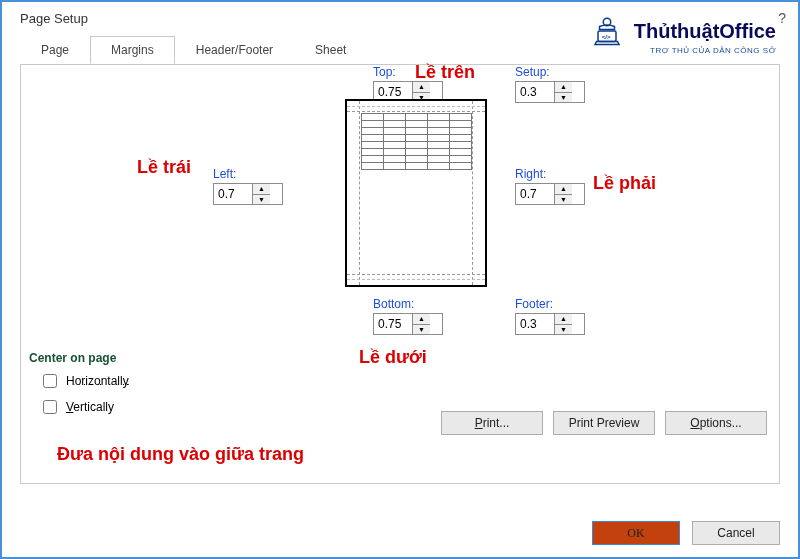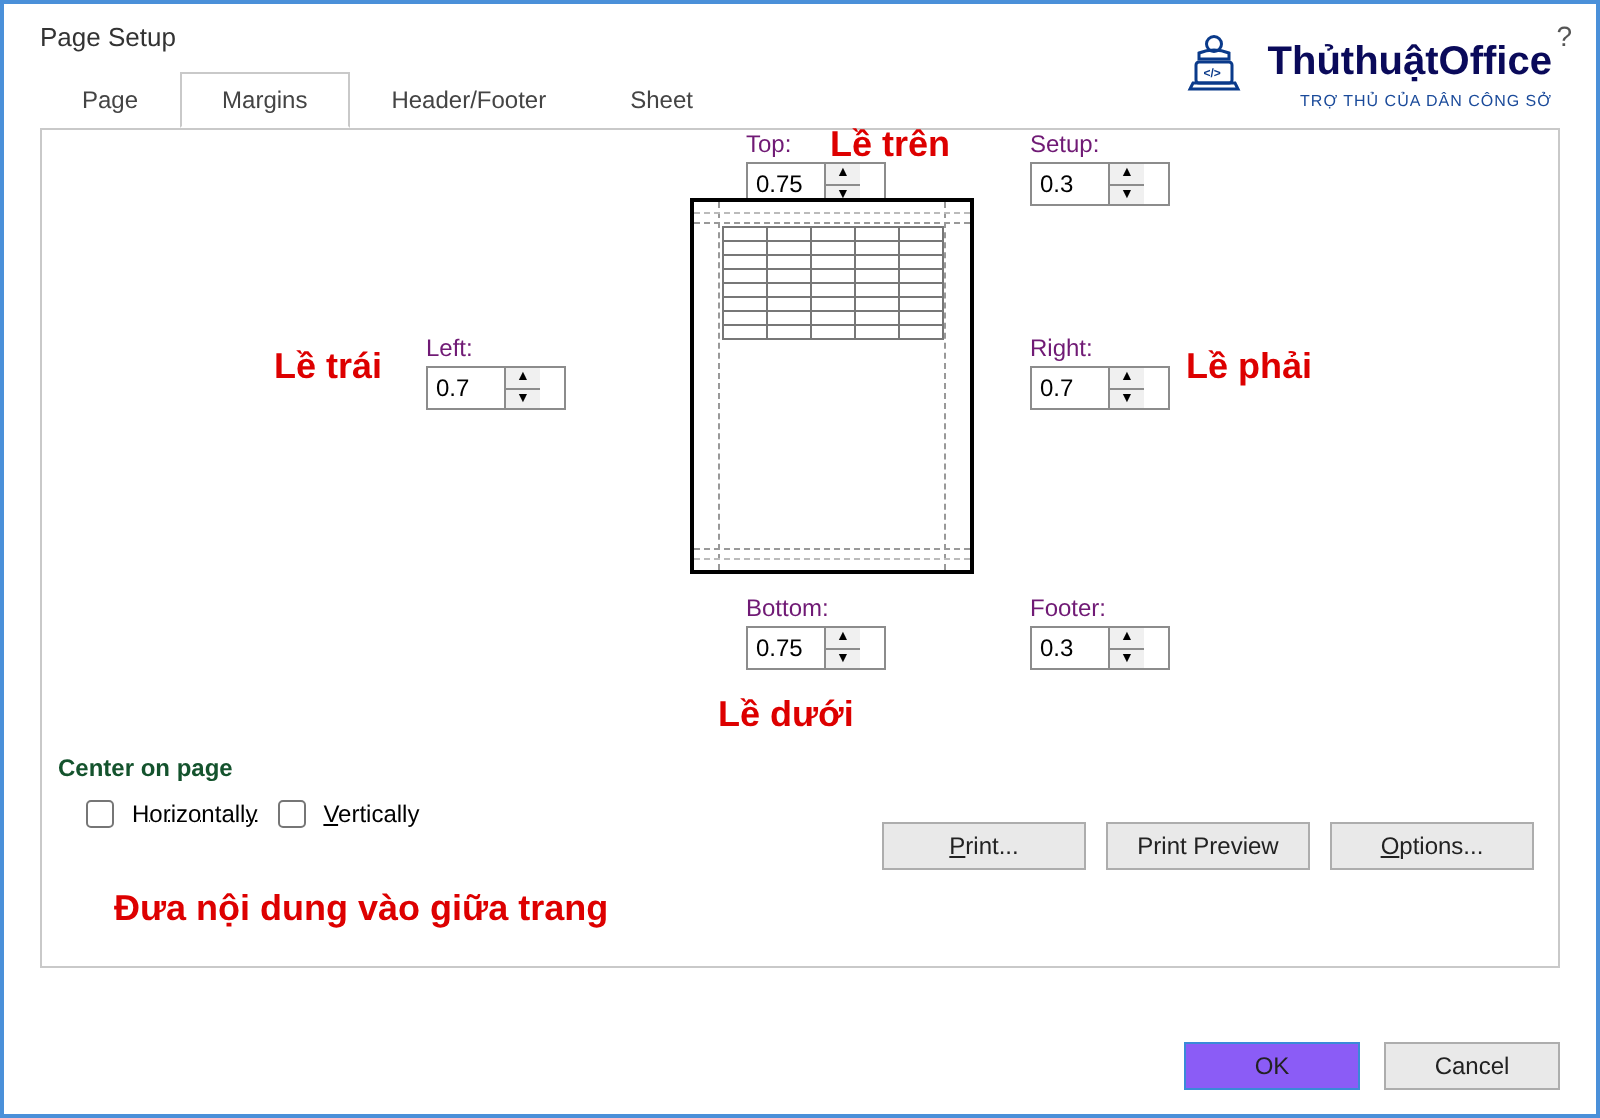--- a/index.html
+++ b/index.html
@@ -84,58 +84,58 @@
   }
   .preview .hmargin-l{left:12px;} .preview .hmargin-r{right:12px;}
   .preview .vmargin-t,.preview .vmargin-b{
     position:absolute;left:0;right:0;height:1px;border-top:1px dashed #999;
   }
   .preview .vmargin-t{top:10px;} .preview .vmargin-b{bottom:10px;}
   .preview .vmargin-h{top:5px;position:absolute;left:0;right:0;height:1px;border-top:1px dashed #bbb;}
   .preview .vmargin-f{bottom:5px;position:absolute;left:0;right:0;height:1px;border-top:1px dashed #bbb;}
 
   .field { position: absolute; display:flex; flex-direction:column; gap:2px;}
-  .field label { color:#701a75; }
+  .field label { color:#1d4ed8; }
   .spinbox {
     display:flex; align-items:stretch; width:70px; height:22px;
     border:1px solid #8c8c8c; background:#fff;
   }
   .spinbox input {
     border:none; width: 38px; padding:0 4px; font-size:12px; outline:none;
   }
   .spin-btns { display:flex; flex-direction:column; width:18px; border-left:1px solid #8c8c8c;}
   .spin-btns div {
     flex:1; display:flex; align-items:center; justify-content:center;
     font-size:7px; background:#f0f0f0; cursor:pointer; line-height:1;
   }
   .spin-btns div:first-child { border-bottom:1px solid #8c8c8c;}
 
   .ann { position:absolute; color:#d00; font-weight:700; font-size:18px; }
 
   .center-group {
     position:absolute; bottom: 64px; left: 4px;
   }
   .center-group .legend { padding: 0 4px; color:#14532d;font-weight:bold;}
-  .center-group .opts { padding: 6px 14px 2px 14px; display:flex; gap:6px;}
+  .center-group .opts { padding: 6px 14px 2px 14px; display:flex; flex-direction:column; gap:6px;}
   .center-group label { display:flex; align-items:center; gap:6px;}
   .center-group input[type=checkbox]{ width:14px;height:14px; }
 
   .btn-row {
     position:absolute; right: 12px; bottom: 10px; display:flex; gap:10px;
   }
   .btn {
     min-width: 102px; height:24px; background:#e9e9e9; border:1px solid #adadad;
     display:flex; align-items:center; justify-content:center; cursor:pointer;
     font-size:12px; color:#222;
   }
   .footer-btns {
     position:absolute; right: 18px; bottom: 12px; display:flex; gap:12px;
   }
   .footer-btns .btn { min-width:88px; }
-  .footer-btns .ok { background:#8b5cf6; border:1px solid #3a8ad8; }
+  .footer-btns .ok { background:#c2410c; border:1px solid #3a8ad8;font-family:Liberation Serif, serif; }
   .ann-center { position:absolute; color:#d00; font-weight:700; font-size:18px; bottom:18px; left:36px;}
 </style>
 </head>
 <body>
 
 <div class="titlebar">
   <span>Page Setup</span>
   <div class="right">
     <span>?</span>
 
@@ -159,21 +159,21 @@
 <div class="tabs">
   <div class="tab">Page</div>
   <div class="tab active">Margins</div>
   <div class="tab">Header/Footer</div>
   <div class="tab">Sheet</div>
 </div>
 
 <div class="panel">
 
   <div class="ann" style="top:-3px;left:394px">Lề trên</div>
-  <div class="ann" style="top:108px;left:116px">Lề trái</div>
+  <div class="ann" style="top:92px;left:116px">Lề trái</div>
   <div class="ann" style="top:108px;left:572px">Lề phải</div>
   <div class="ann" style="top:282px;left:338px">Lề dưới</div>
 
   <div class="field" style="top:0px;left:352px">
     <label>Top:</label>
     <div class="spinbox">
       <input value="0.75" style="">
       <div class="spin-btns">
           <div>▲</div>
           <div>▼</div>

